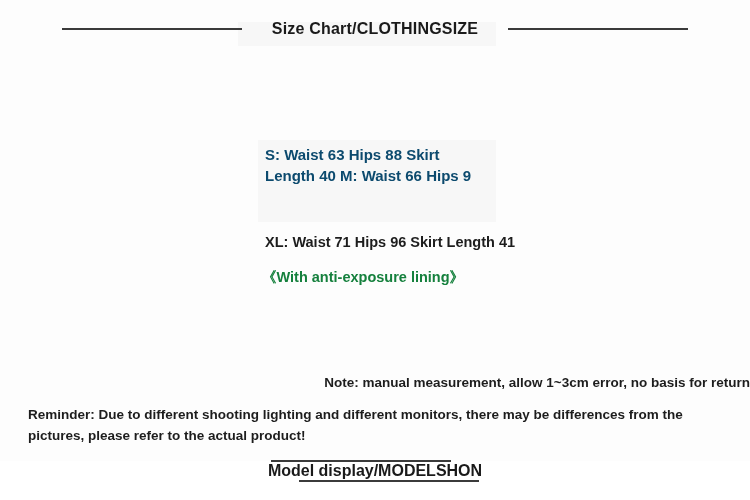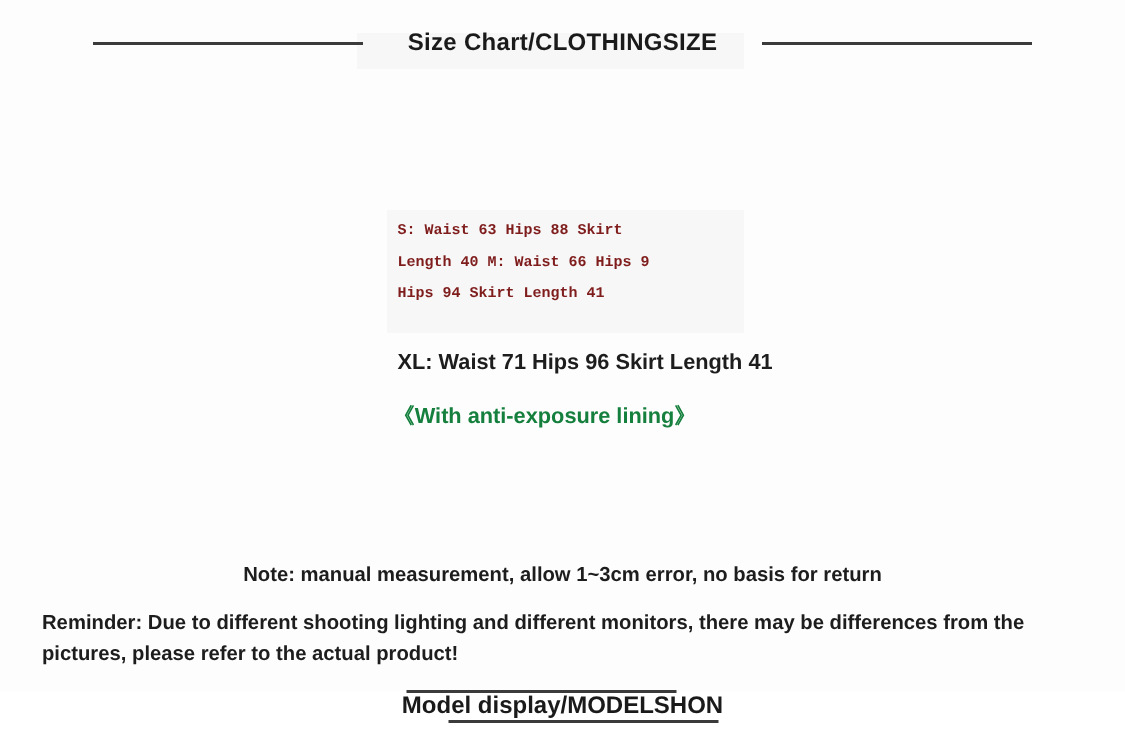--- a/index.html
+++ b/index.html
@@ -45,25 +45,24 @@
     color: #1a1a1a;
     white-space: nowrap;
   }
 
   
   .size-block {
     position: absolute;
     left: 265px;
     top: 144px;
     width: 300px;
-    font-size: 10px;
+    font-size: 15px;
     font-weight: bold;
     line-height: 21px;
-    color: #7f1d1d;
-    font-family: Liberation Mono, monospace;
+    color: #0c4a6e;
   }
   .size-line { white-space: normal; }
 
   .size-xl {
     position: absolute;
     left: 265px;
     top: 234px;
     font-size: 14.5px;
     font-weight: bold;
     color: #1d1d1d;
@@ -79,21 +78,21 @@
     color: #15803d;
     white-space: nowrap;
   }
 
   
   .note {
     position: absolute;
     left: 0;
     top: 375px;
     width: 750px;
-    text-align: center;
+    text-align: right;
     font-size: 13.5px;
     font-weight: bold;
     color: #1d1d1d;
   }
   .reminder {
     position: absolute;
     left: 28px;
     top: 404px;
     width: 698px;
     font-size: 13.5px;
@@ -141,21 +140,20 @@
 
   <div class="title-row">
     <span class="rule left"></span>
     <span class="title-text">Size Chart/CLOTHINGSIZE</span>
     <span class="rule right"></span>
   </div>
 
   <div class="size-block">
     <div class="size-line">S: Waist 63 Hips 88 Skirt</div>
     <div class="size-line">Length 40 M: Waist 66 Hips 9</div>
-    <div class="size-line">Hips 94 Skirt Length 41</div>
   </div>
 
   <div class="size-xl">XL: Waist 71 Hips 96 Skirt Length 41</div>
 
   <div class="lining">《With anti-exposure lining》</div>
 
   <div class="note">Note: manual measurement, allow 1~3cm error, no basis for return</div>
   <div class="reminder">Reminder: Due to different shooting lighting and different monitors, there may be differences from the pictures, please refer to the actual product!</div>
 
   <div class="footer-row">

